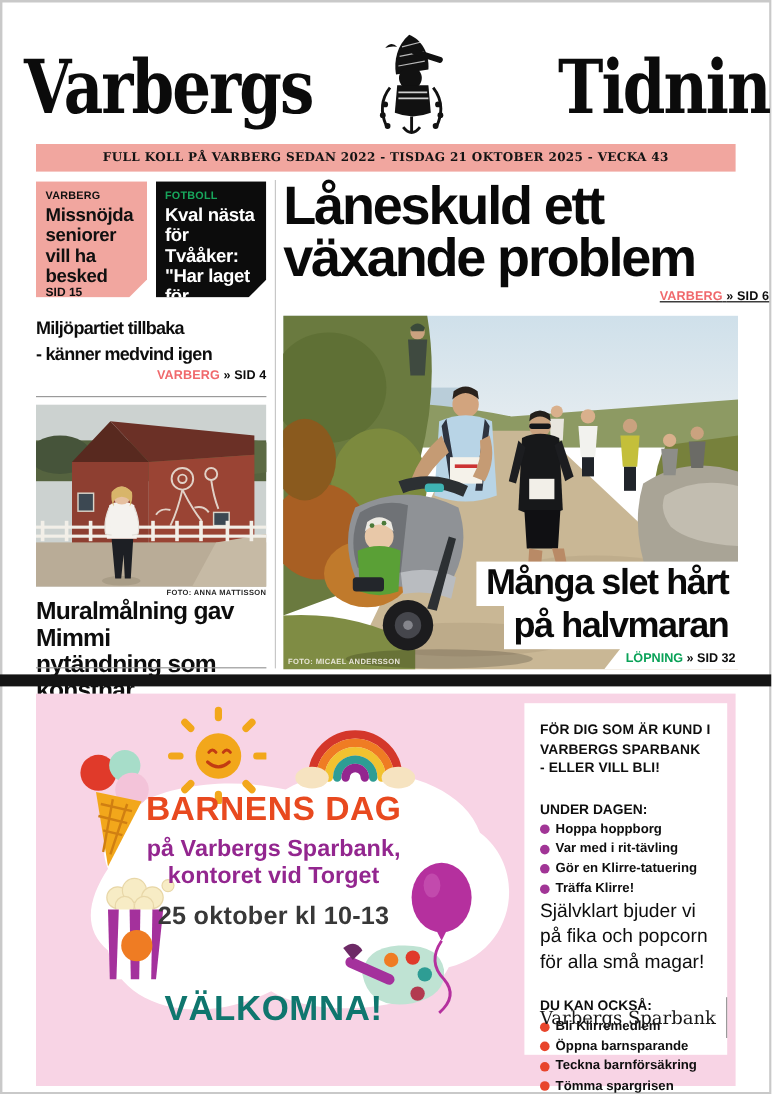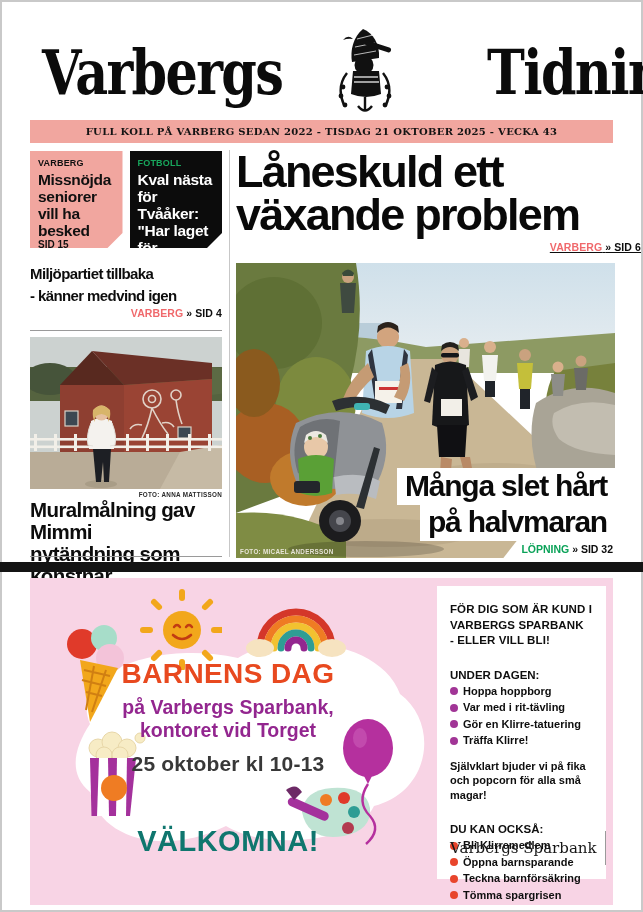--- a/index.html
+++ b/index.html
@@ -2,21 +2,21 @@
 <html><head>
 <meta charset="utf-8">
 <style>
   * { margin:0; padding:0; box-sizing:border-box; }
   html,body { background:#fff; }
   body { font-family:"Liberation Sans", sans-serif; }
   .page { position:relative; width:643px; height:912px; background:#fff; overflow:hidden;
           box-shadow: inset 0 0 0 2px #c9c9c9; }
 
   
-  .masthead { position:absolute; left:42px; top:26px; width:583px; height:92px;
+  .masthead { position:absolute; left:20px; top:26px; width:583px; height:92px;
               display:flex; align-items:center; justify-content:space-between; }
   .mast-word { font-family:"DejaVu Serif", serif; font-weight:700; font-size:62px;
                color:#0b0b0b; letter-spacing:-2px; white-space:nowrap; display:inline-block; }
   .mast-left { transform:scaleX(.82); transform-origin:left center; }
   .mast-right{ transform:scaleX(.82); transform-origin:right center; }
   .emblem { width:60px; height:90px; margin-right:46px; flex:none; }
 
   .dateline { position:absolute; left:30px; top:120px; width:583px; height:23px;
               background:#f1a69f; display:flex; align-items:center; justify-content:center;
               font-family:"DejaVu Serif", serif; font-weight:700; font-size:10px;
@@ -95,21 +95,21 @@
 
   .ad-right { position:absolute; left:407px; top:8px; width:169px; height:293px; background:#fff;
               padding:16px 11px 10px 13px; color:#0e0e0e; }
   .info-header { font-size:11.5px; line-height:1.35; font-weight:700; letter-spacing:.1px; }
   .info-sec-title { margin-top:20px; font-size:11.5px; font-weight:700; }
   .blist { list-style:none; margin-top:2px; }
   .blist li { position:relative; padding-left:13px; font-size:11px; font-weight:700; line-height:1.5; }
   .blist li::before { content:""; position:absolute; left:0; top:4.5px; width:8px; height:8px; border-radius:50%; }
   .blist.purple li::before { background:#a13596; }
   .blist.red li::before { background:#e8452c; }
-  .info-note { margin-top:10px; font-size:11px; line-height:1.35; font-weight:700; }
+  .info-note { font-size:16px; line-height:1.35; font-weight:400; }
   .bank-logo-row { position:absolute; left:13px; bottom:14px; width:145px;
                    display:flex; align-items:center; gap:8px; }
   .bank-logo-text { font-family:"DejaVu Serif", serif; font-size:15px; color:#161616; white-space:nowrap; }
   .bank-logo-sep { width:1px; height:34px; background:#9a9a9a; flex:none; }
 </style>
 </head>
 <body>
 
 <div class="page">
 

